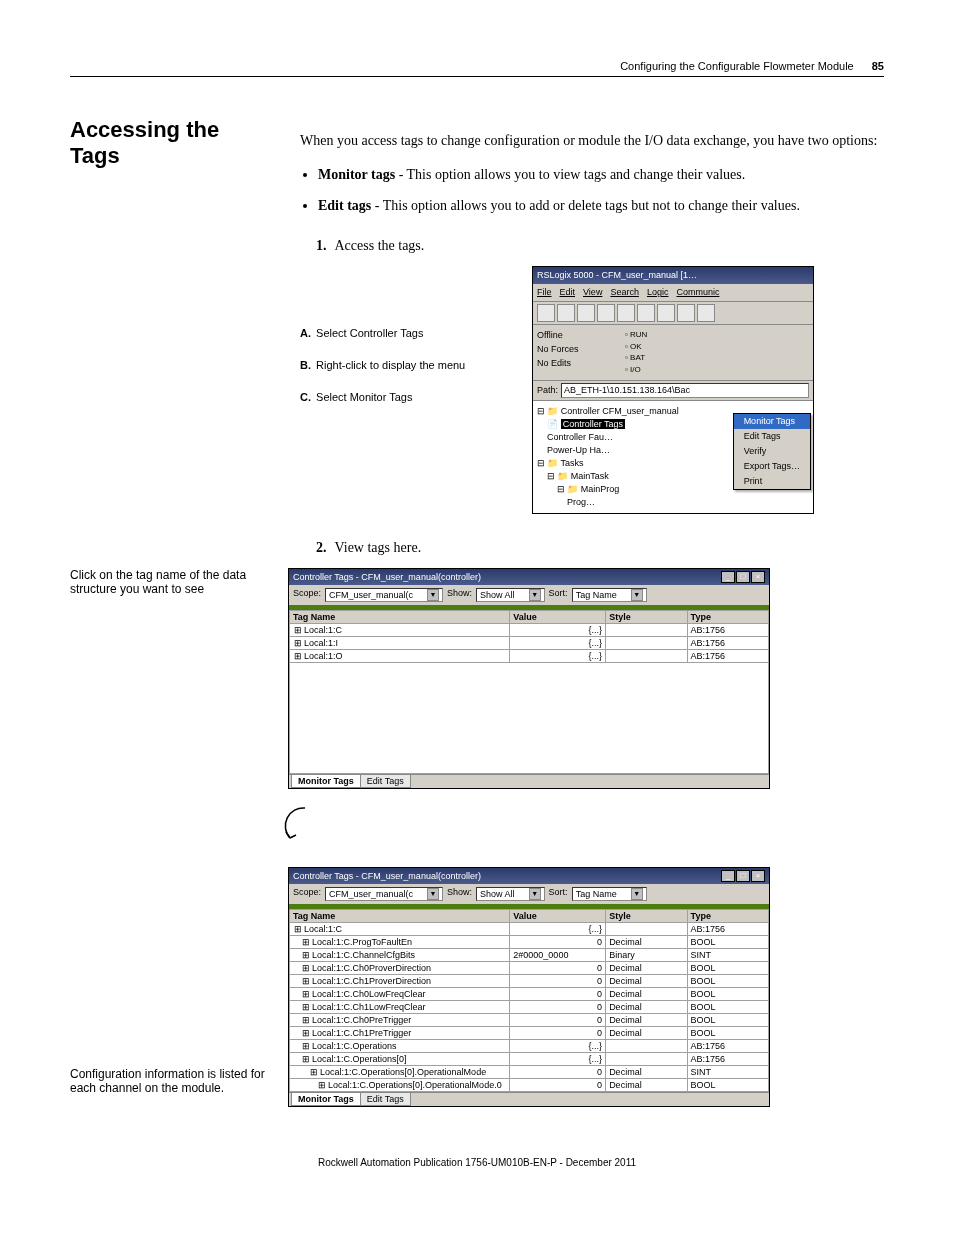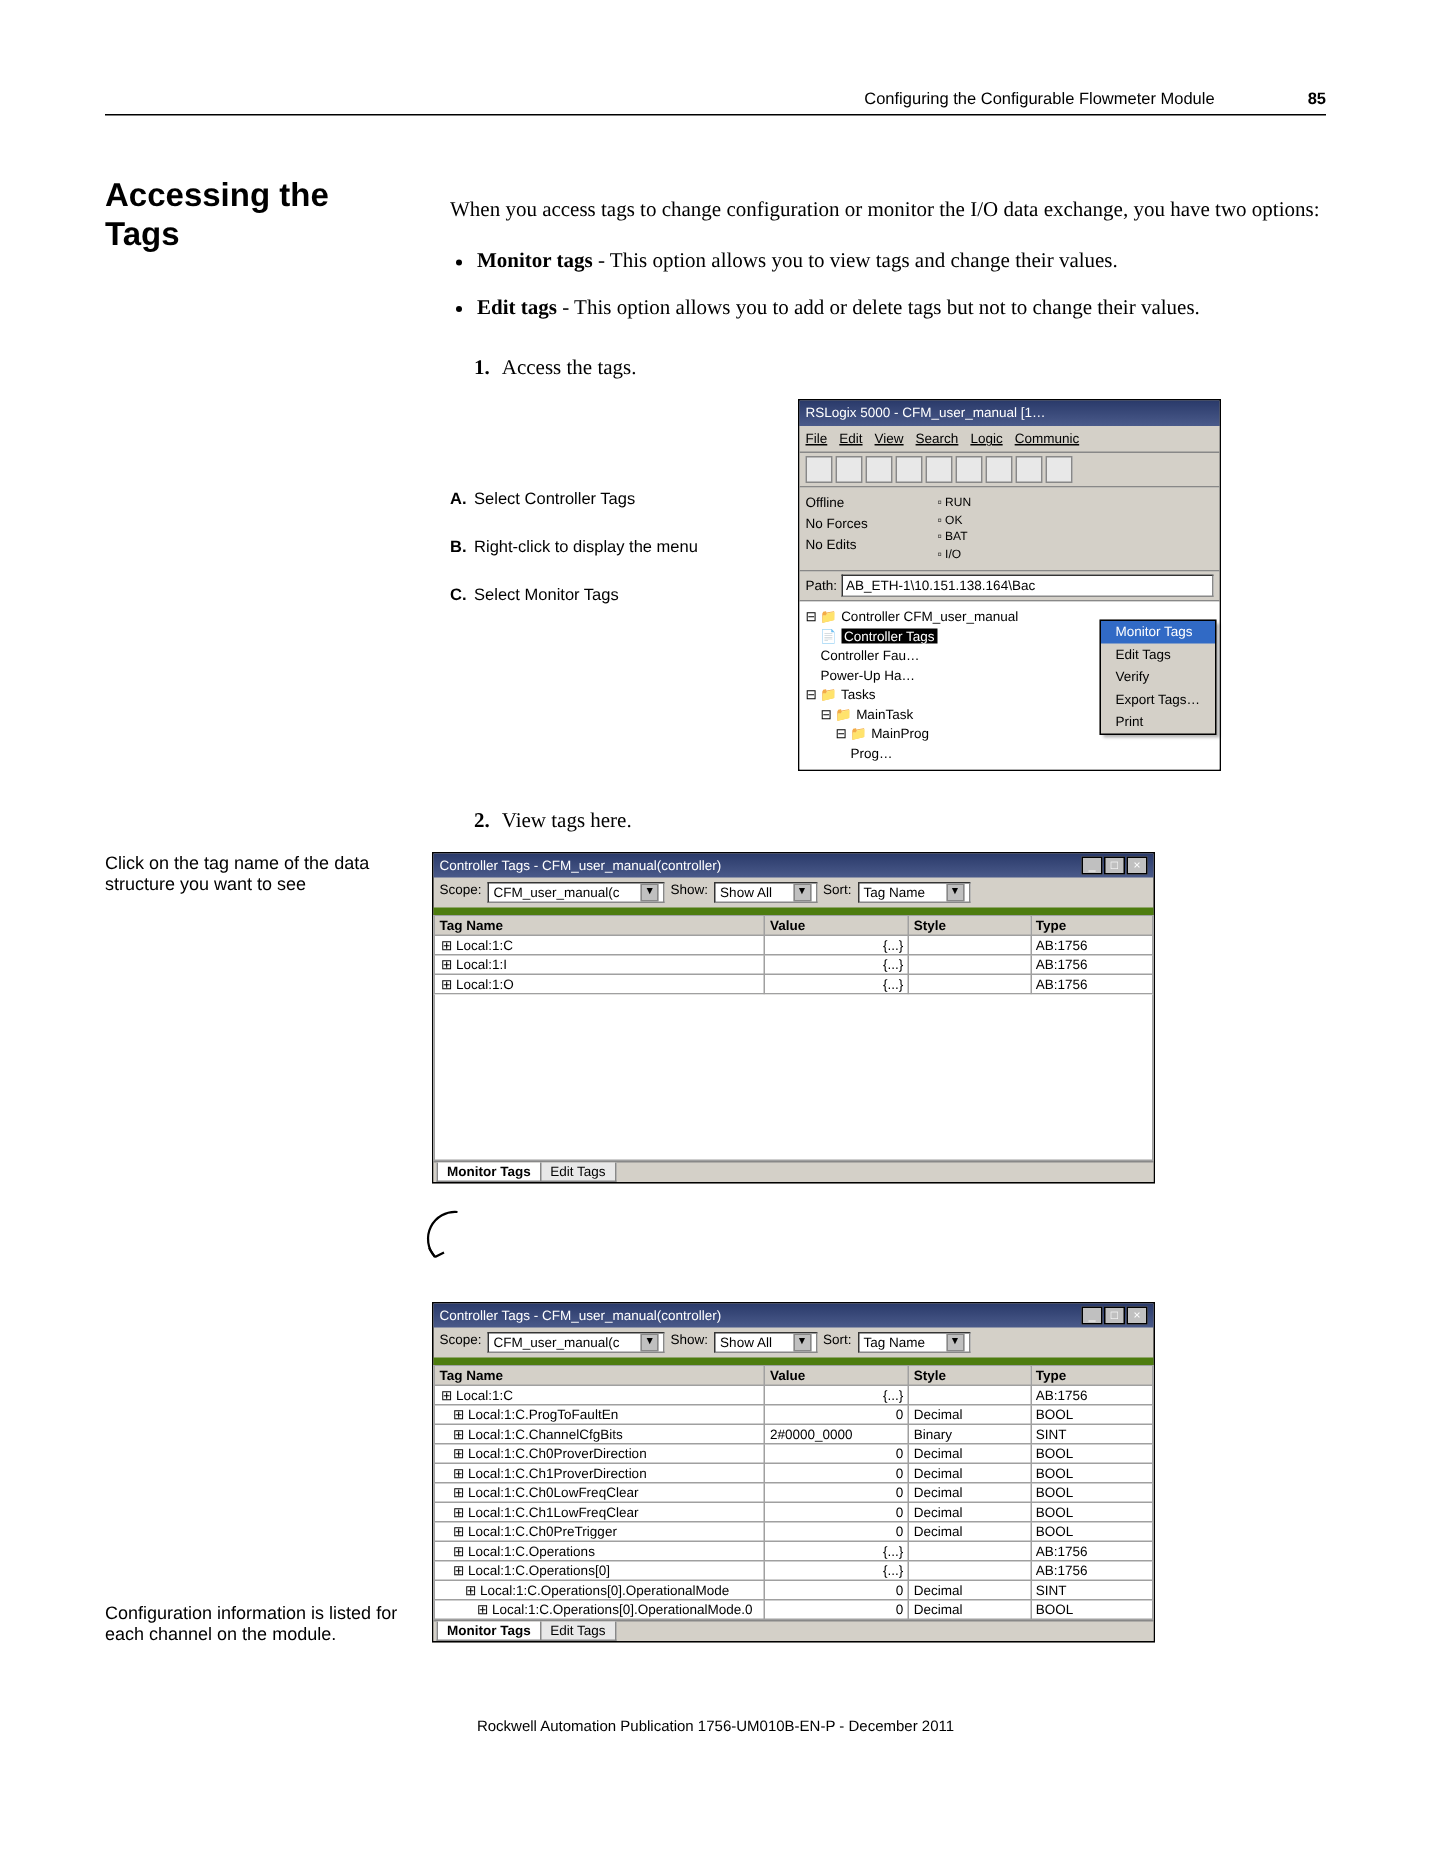--- a/index.html
+++ b/index.html
@@ -15,21 +15,21 @@
   }
   .header-line {
     border-bottom: 1.5px solid #000;
     margin-bottom: 40px;
     padding-bottom: 4px;
     display: flex;
     justify-content: flex-end;
     font-size: 11px;
   }
   .header-line .chap { margin-right: 18px; }
-  .header-line .pg { font-weight: bold; margin-left: 44px; }
+  .header-line .pg { font-weight: bold; }
   .two-col {
     display: flex;
     gap: 30px;
   }
   .left-col {
     width: 200px;
     flex-shrink: 0;
   }
   .right-col {
     flex: 1;
@@ -248,21 +248,21 @@
   <div class="header-line">
     <span class="chap">Configuring the Configurable Flowmeter Module</span>
     <span class="pg">85</span>
   </div>
 
   <div class="two-col">
     <div class="left-col">
       <h1 class="section-title">Accessing the Tags</h1>
     </div>
     <div class="right-col body-text">
-      <p>When you access tags to change configuration or monitor the I/O data exchange, you have two options:</p>
+      <p>When you access tags to change configuration or module the I/O data exchange, you have two options:</p>
       <ul class="bullets">
         <li>
           <b>Monitor tags</b><span> - This option allows you to view tags and change their values.</span>
         </li>
         <li>
           <b>Edit tags</b><span> - This option allows you to add or delete tags but not to change their values.</span>
         </li>
       </ul>
       <ol class="steps">
         <li>
@@ -507,20 +507,26 @@
               <td>Decimal</td>
               <td>BOOL</td>
             </tr>
             <tr>
               <td style="padding-left:12px">⊞ Local:1:C.Ch0PreTrigger</td>
               <td style="text-align:right">0</td>
               <td>Decimal</td>
               <td>BOOL</td>
             </tr>
             <tr>
+              <td style="padding-left:12px">⊞ Local:1:C.Ch1PreTrigger</td>
+              <td style="text-align:right">0</td>
+              <td>Decimal</td>
+              <td>BOOL</td>
+            </tr>
+            <tr>
               <td style="padding-left:12px">⊞ Local:1:C.Operations</td>
               <td style="text-align:right">{...}</td>
               <td></td>
               <td>AB:1756</td>
             </tr>
             <tr>
               <td style="padding-left:12px">⊞ Local:1:C.Operations[0]</td>
               <td style="text-align:right">{...}</td>
               <td></td>
               <td>AB:1756</td>

